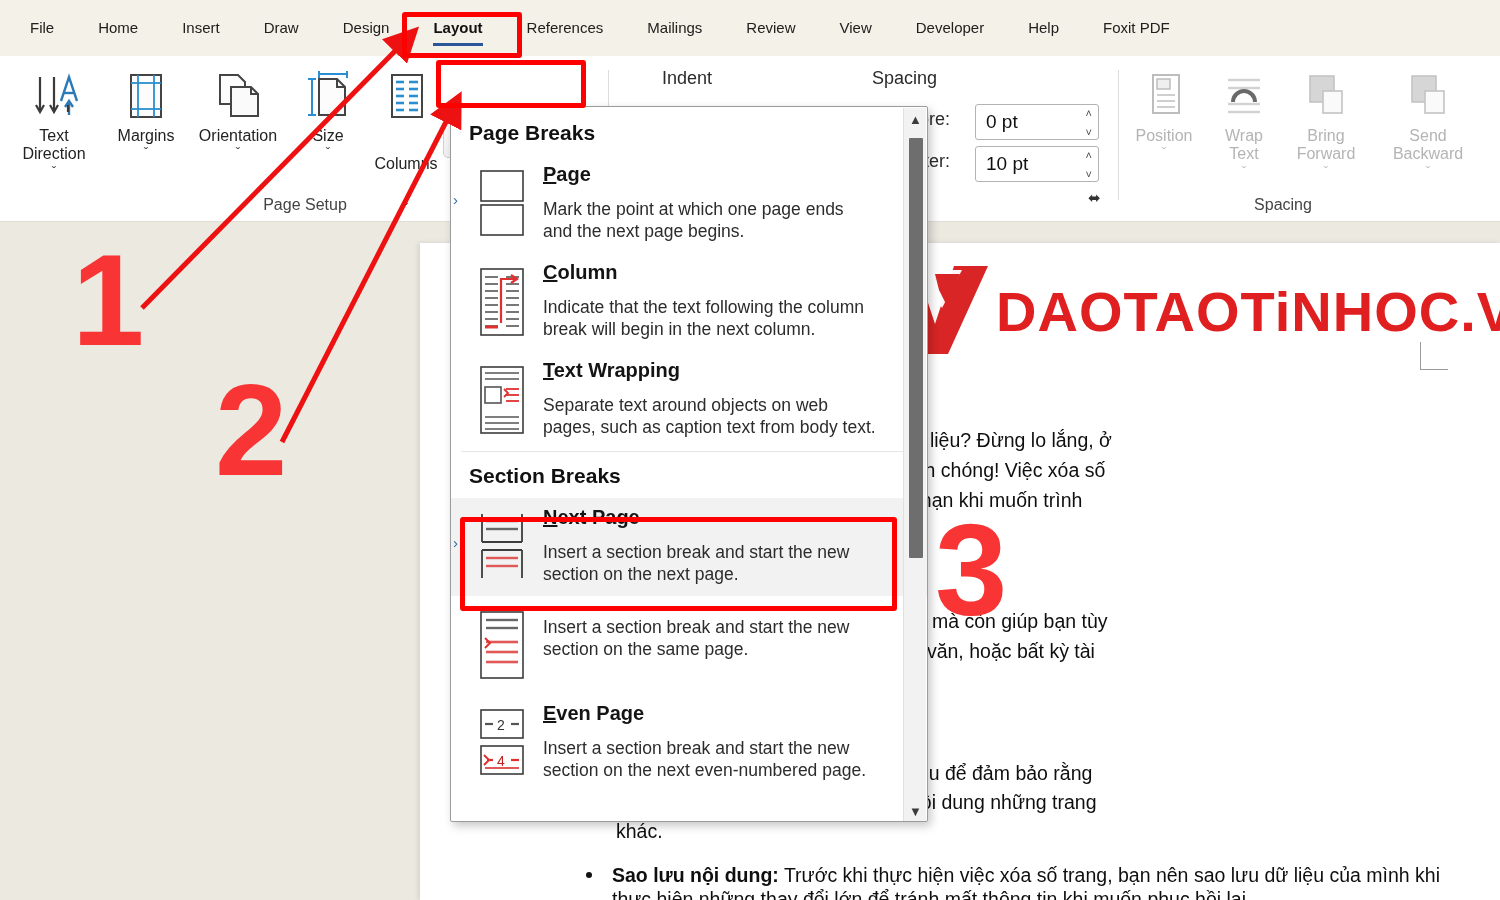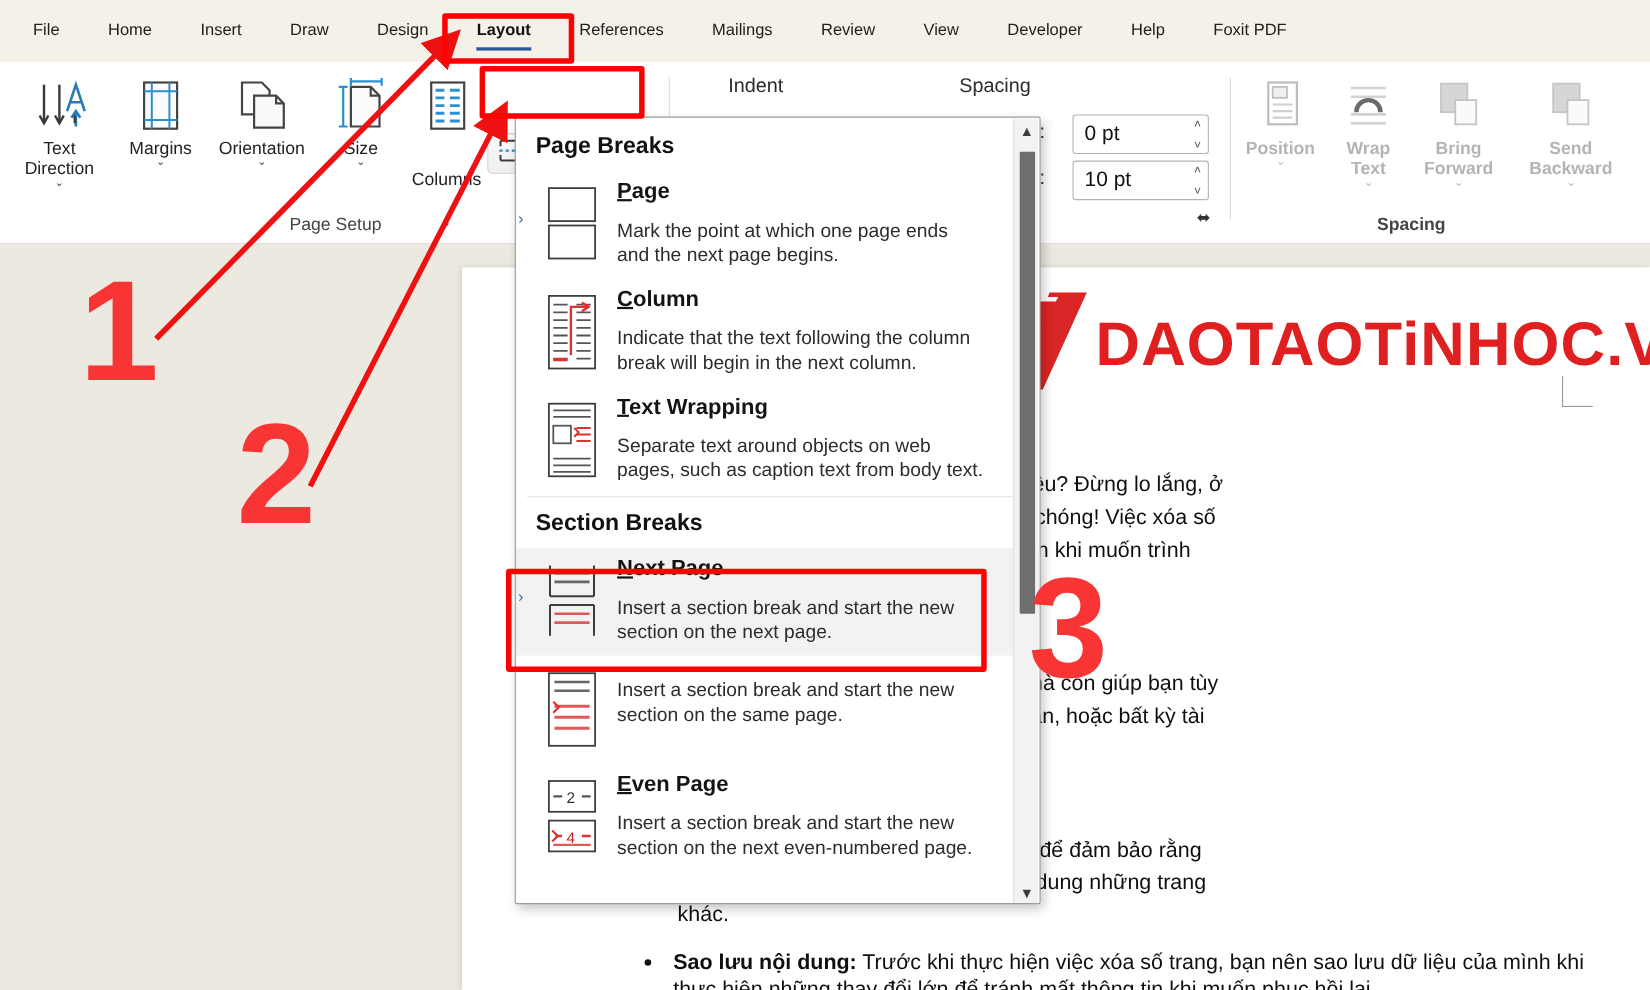--- a/index.html
+++ b/index.html
@@ -111,21 +111,21 @@
   
   .wm { position: absolute; left: 880px; top: 262px; display: flex; align-items: center; }
   .wm-text {
     font-family: "Liberation Sans", sans-serif; font-weight: bold;
     font-size: 56px; letter-spacing: 1px; color: #e02020;
     margin-left: 6px;
   }
 
   
   .menu {
-    position: absolute; left: 468px; top: 106px; width: 478px; height: 716px;
+    position: absolute; left: 450px; top: 106px; width: 478px; height: 716px;
     background: #ffffff; border: 1px solid #9b9b9b;
     box-shadow: 3px 4px 10px rgba(0,0,0,.22);
     border-radius: 2px; overflow: hidden;
   }
   .menu-head {
     font-size: 21px; font-weight: bold; color: #111;
     padding: 14px 0 10px 18px;
   }
   .menu-sep { height: 1px; background: #e6e6e6; margin: 2px 10px; }
   .mi { position: relative; display: flex; padding: 8px 10px 10px 14px; }
@@ -316,21 +316,21 @@
         <span>10 pt</span>
         <span class="arrows">
             <span>˄</span>
             <span>˅</span>
           </span>
       </div>
       <div class="dialog-launcher" style="left:478px;top:133px;">⬌</div>
       <div class="grp-sep" style="left:508px;"></div>
     </div>
 
-    <div class="group" style="left:1118px;width:382px;font-weight:bold;">
+    <div class="group" style="left:1118px;width:382px;">
       <div class="cmd dim" style="left:0px;">
         <span class="ico">
           <svg width="44" height="50" viewBox="0 0 44 50">
             <rect x="11" y="4" width="26" height="38" fill="#fff" stroke="#bdbdbd" stroke-width="2"></rect>
             <rect x="15" y="8" width="13" height="10" fill="#efefef" stroke="#bdbdbd" stroke-width="1.5"></rect>
             <g stroke="#cfcfcf" stroke-width="2">
                 <line x1="15" y1="24" x2="33" y2="24"></line>
                 <line x1="15" y1="30" x2="33" y2="30"></line>
                 <line x1="15" y1="36" x2="33" y2="36"></line>
               </g>

